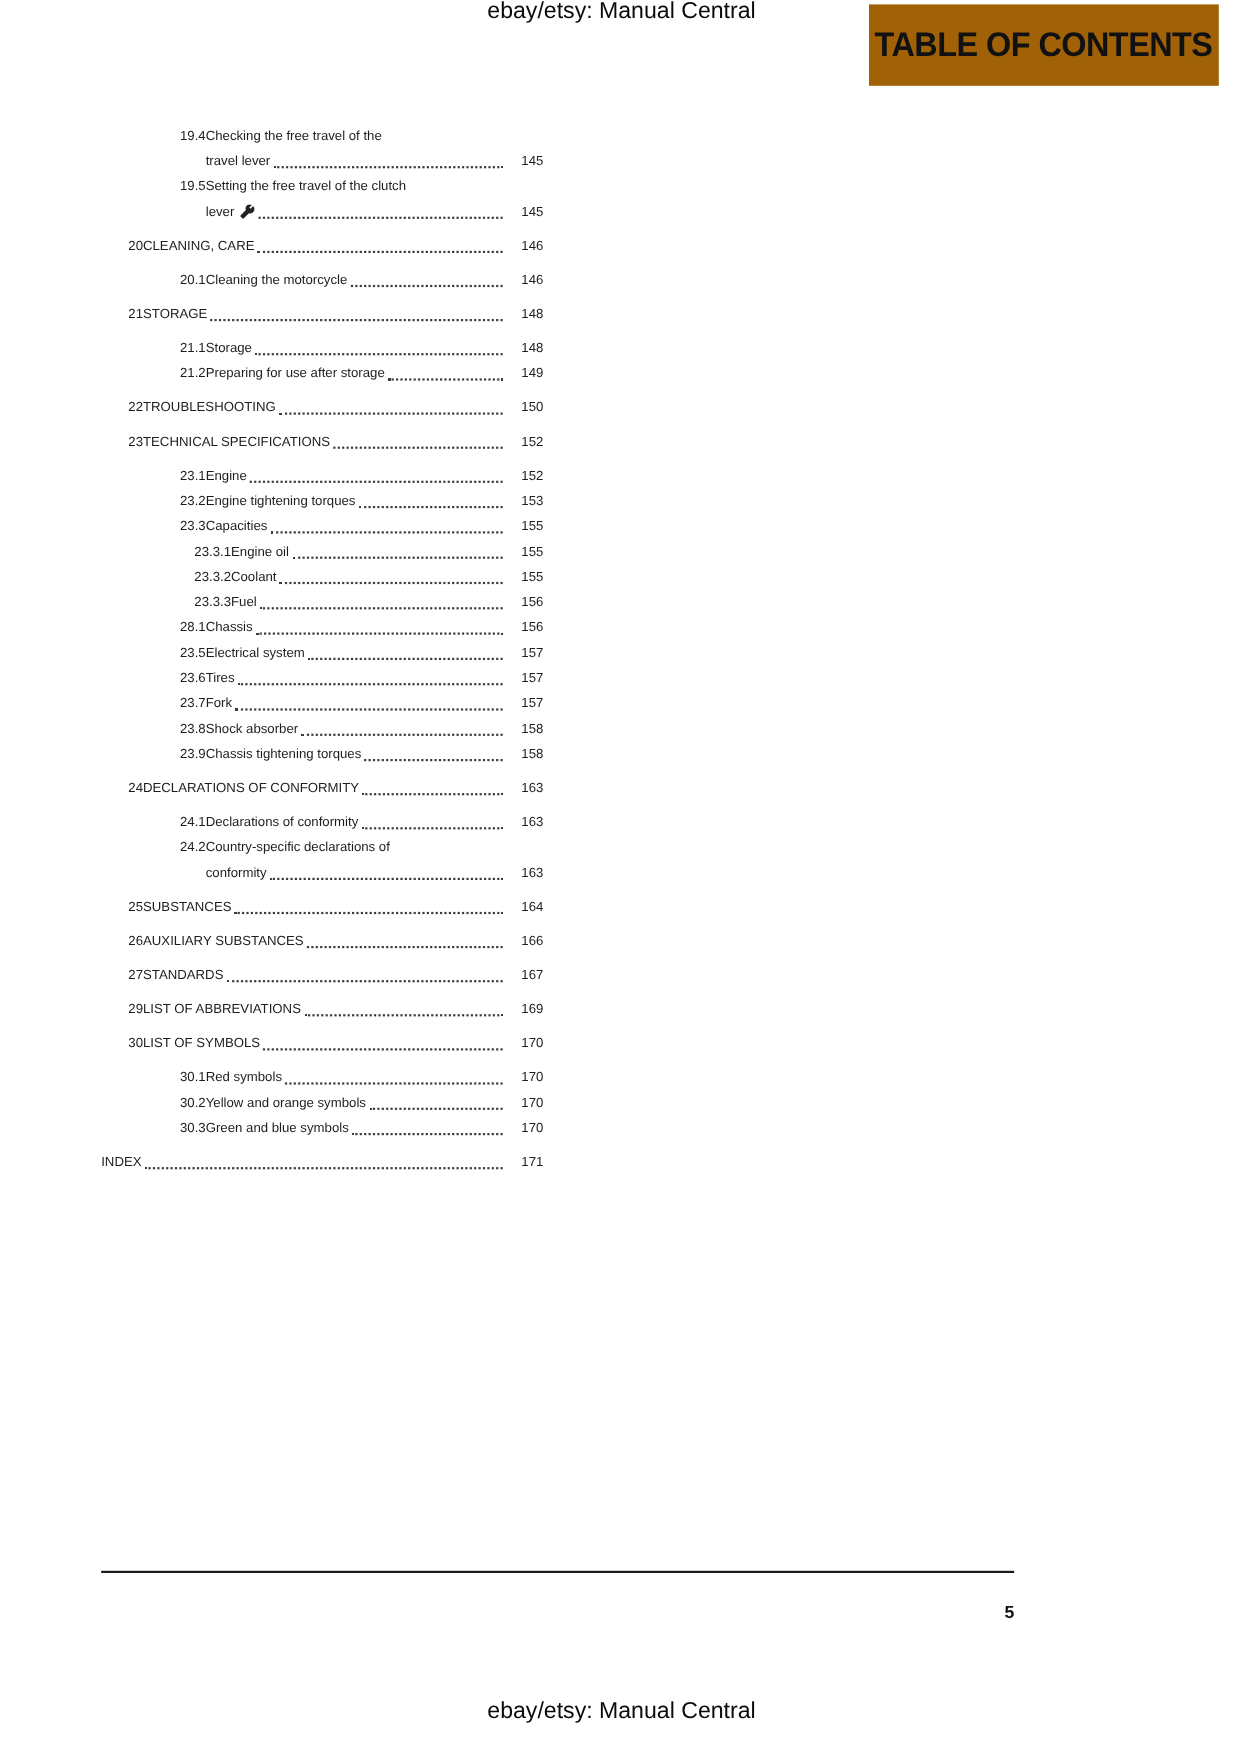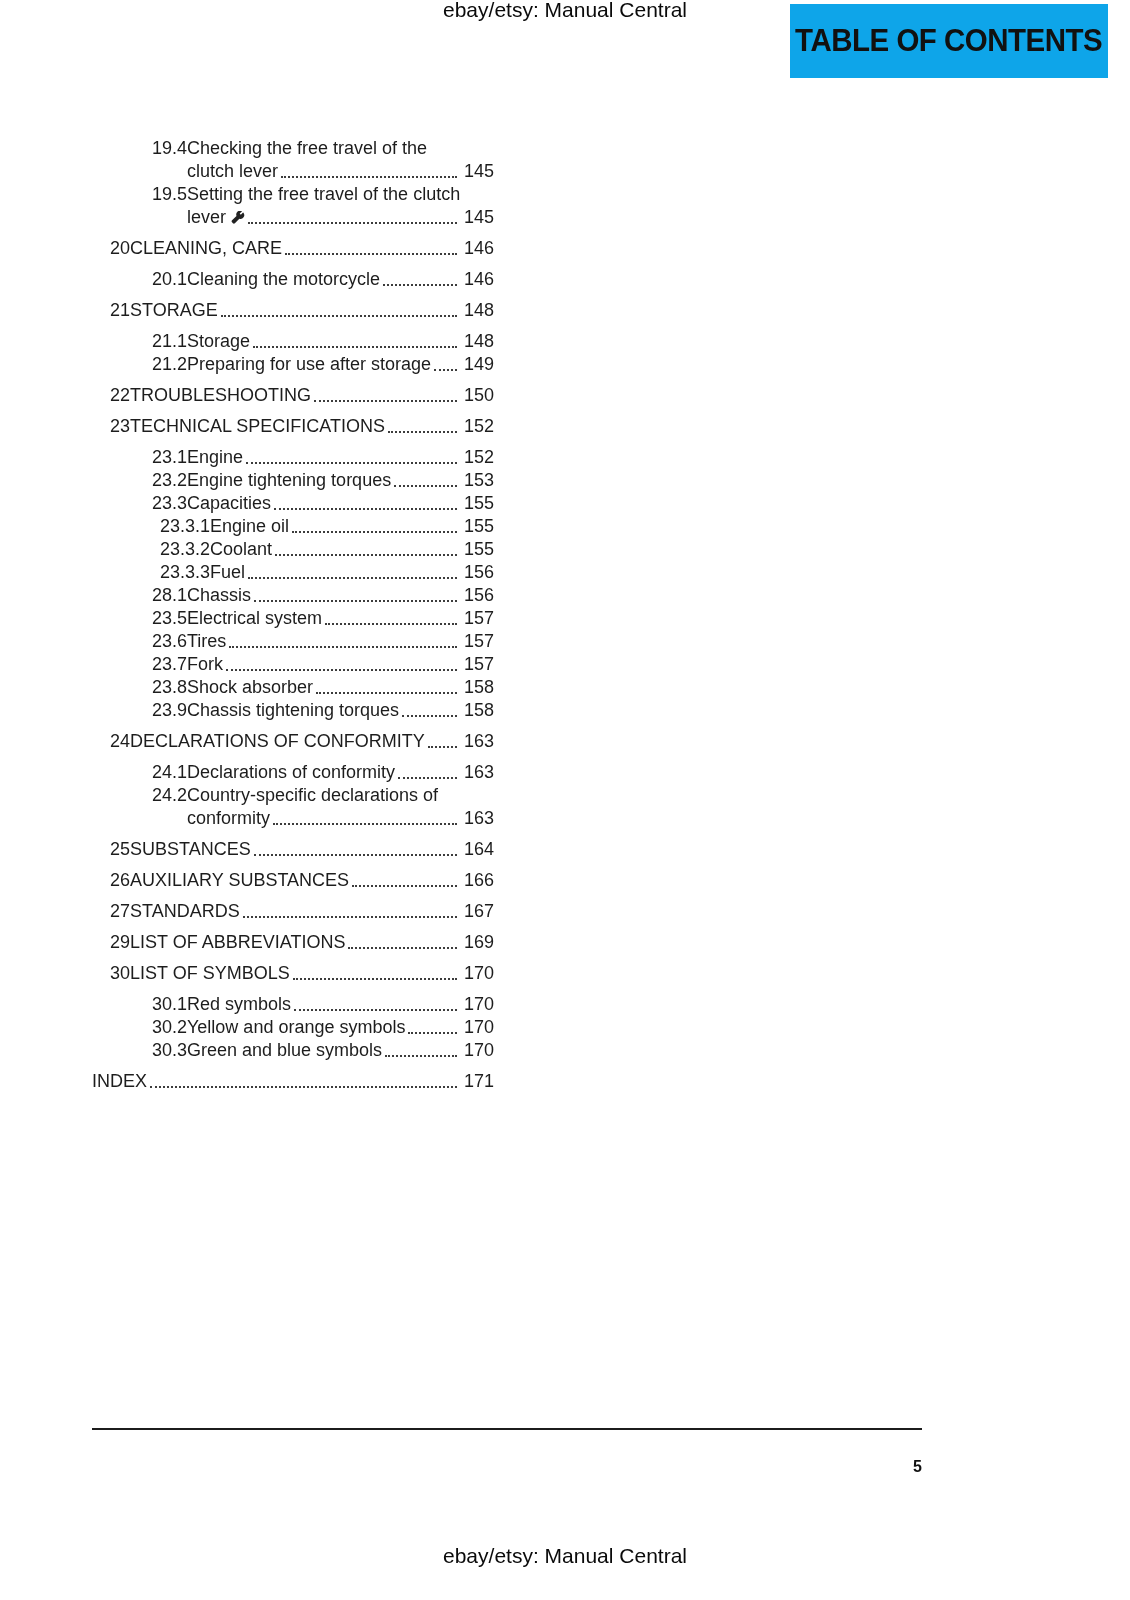--- a/index.html
+++ b/index.html
@@ -14,33 +14,33 @@
 
   .top-watermark {
     position: absolute; top: -2px; left: 0;
     width: 1130px; text-align: center;
     font-size: 21px; color: #0a0a0a;
   }
 
   .banner {
     position: absolute; top: 4px; right: 22px;
     width: 318px; height: 74px;
-    background: #0ea5e9;
+    background: #a16207;
     display: flex; align-items: center; justify-content: center;
   }
   .banner span {
     font-size: 31px; font-weight: 700; color: #111111;
     transform: scaleX(0.95); letter-spacing: -0.5px;
     white-space: nowrap;
   }
 
   .toc {
-    position: absolute; left: 92px; top: 137px;
+    position: absolute; left: 92px; top: 112px;
     width: 402px;
-    font-size: 18px; line-height: 23px;
+    font-size: 12px; line-height: 23px;
   }
 
   .toc-entry { display: flex; }
   .toc-entry .num { flex: none; }
   .toc-entry .lines { flex: 1; min-width: 0; }
 
   .toc-entry.level-0, .toc-entry.level-1 { margin: 8px 0; justify-content: flex-end; }
   .toc-entry.level-1 .num { width: 38px; }
   .toc-entry.level-2 .num { margin-left: 38px; width: 57px; }
   .toc-entry.level-3 .num { margin-left: 38px; width: 80px; }
@@ -88,21 +88,21 @@
   </div>
 
   <div class="toc">
   <div class="toc-entry level-2">
     <span class="num">19.4</span>
     <div class="lines">
           <div class="line-row">
             <span class="line-text">Checking the free travel of the</span>
           </div>
           <div class="line-row">
-            <span class="line-text">clutch lever</span>
+            <span class="line-text">travel lever</span>
             <span class="leader"></span>
             <span class="page">145</span>
           </div>
         </div>
   </div>
 
   <div class="toc-entry level-2">
     <span class="num">19.5</span>
     <div class="lines">
           <div class="line-row">

